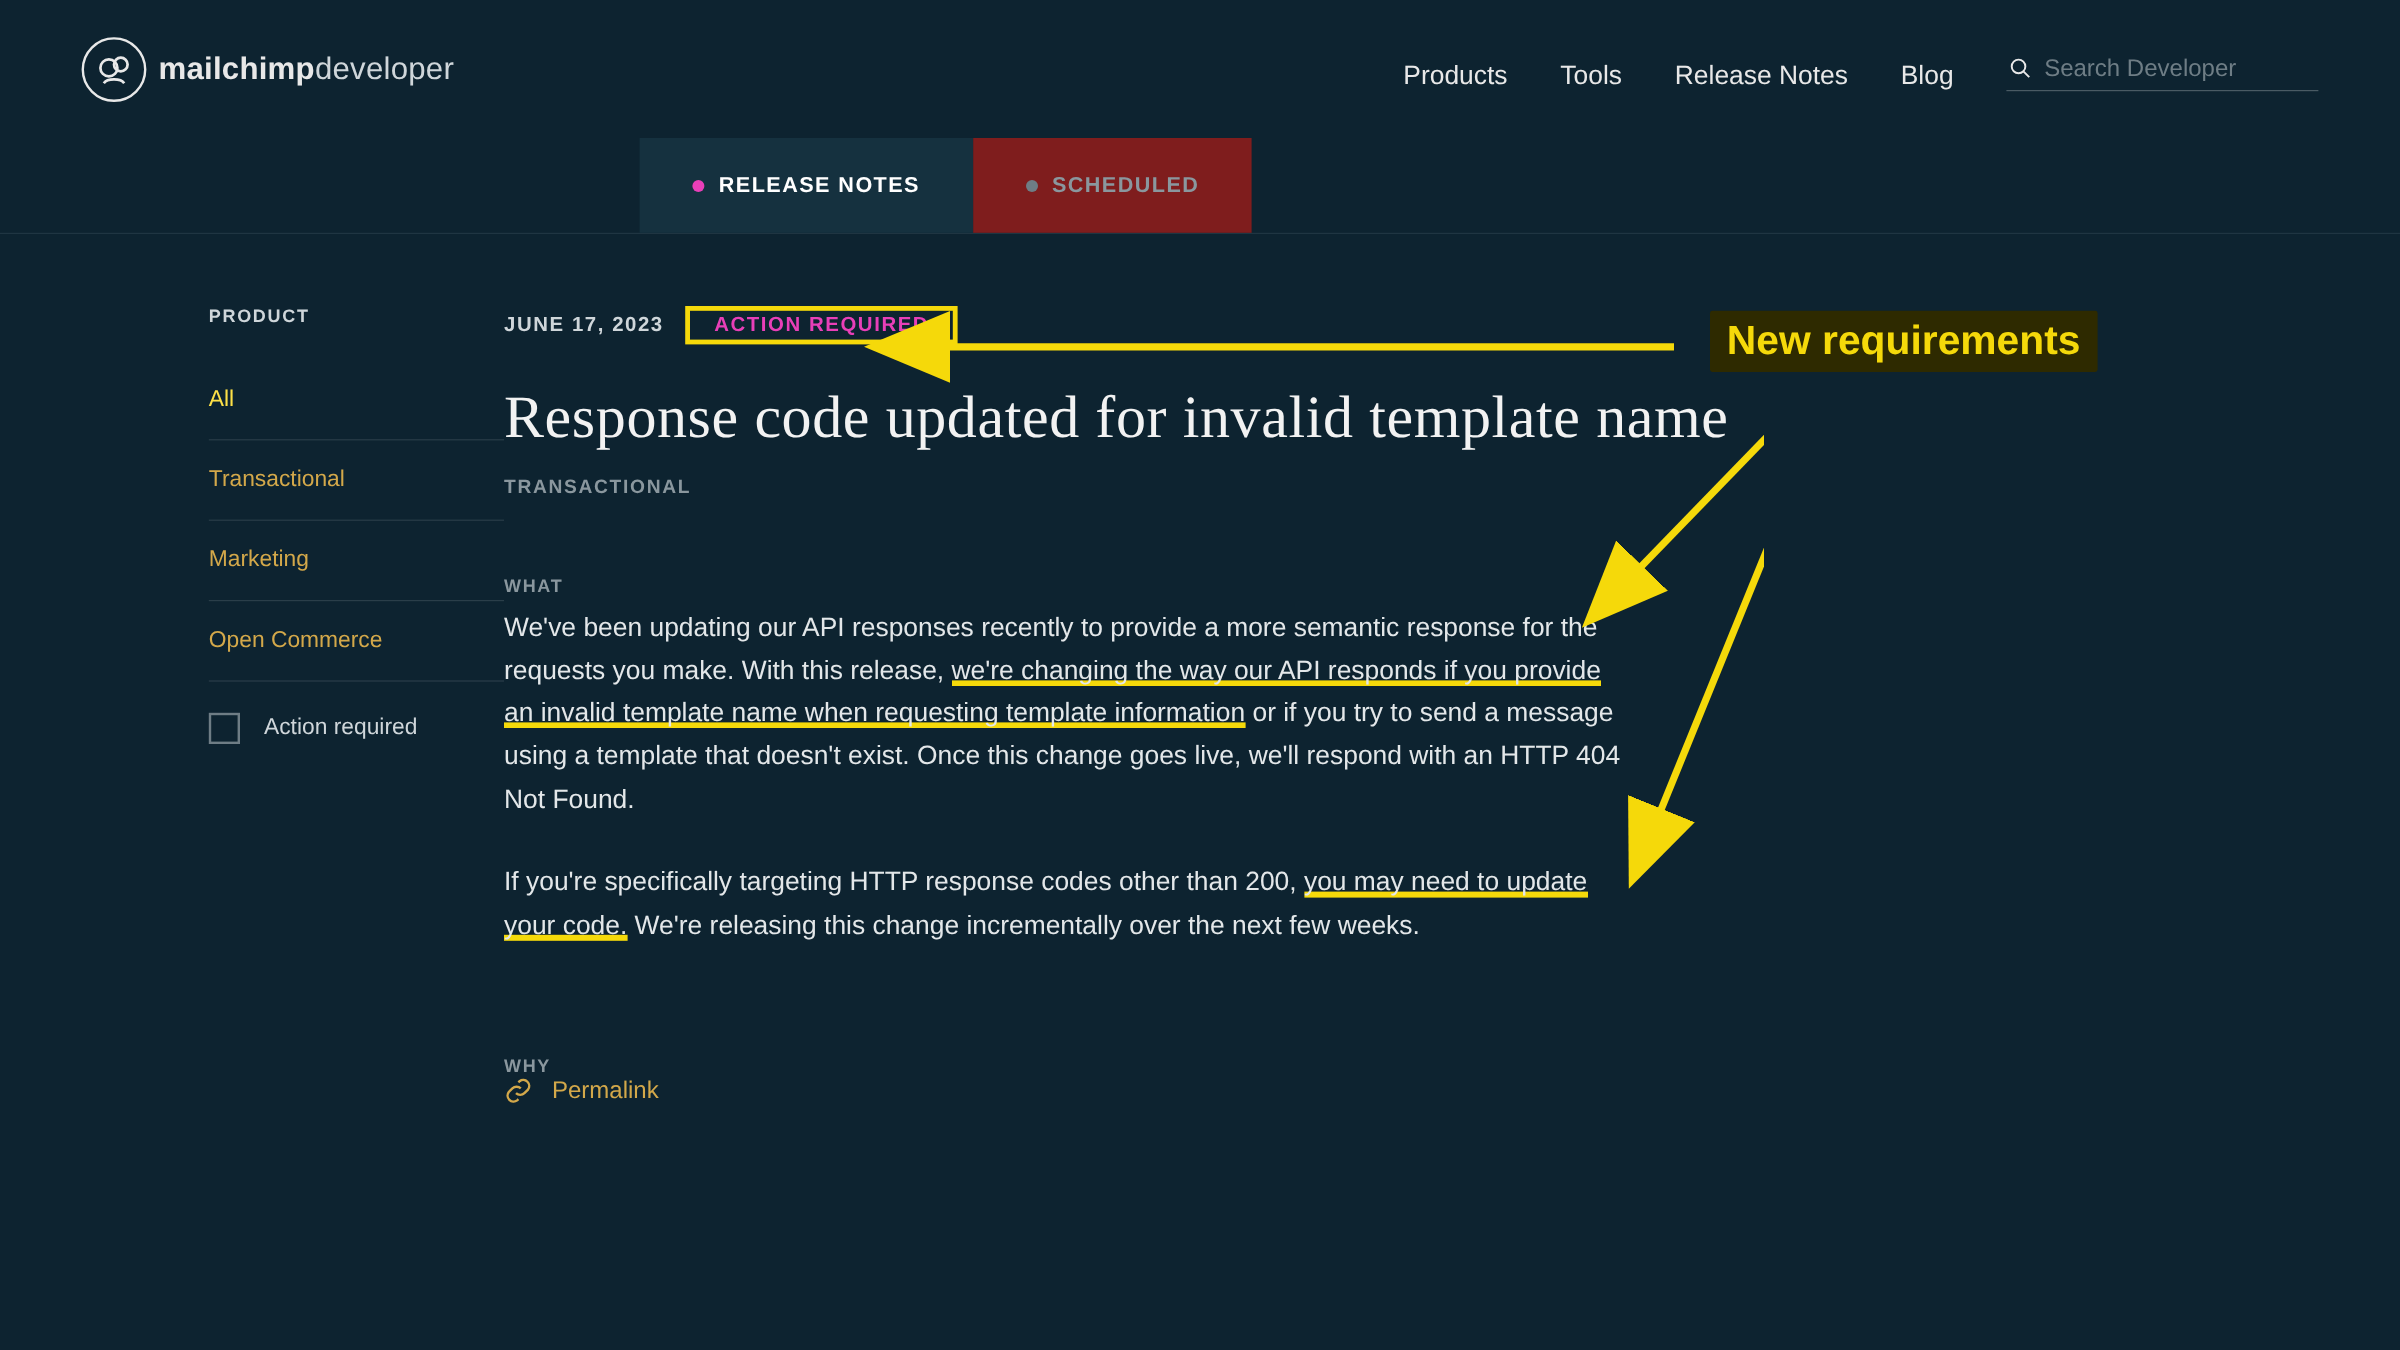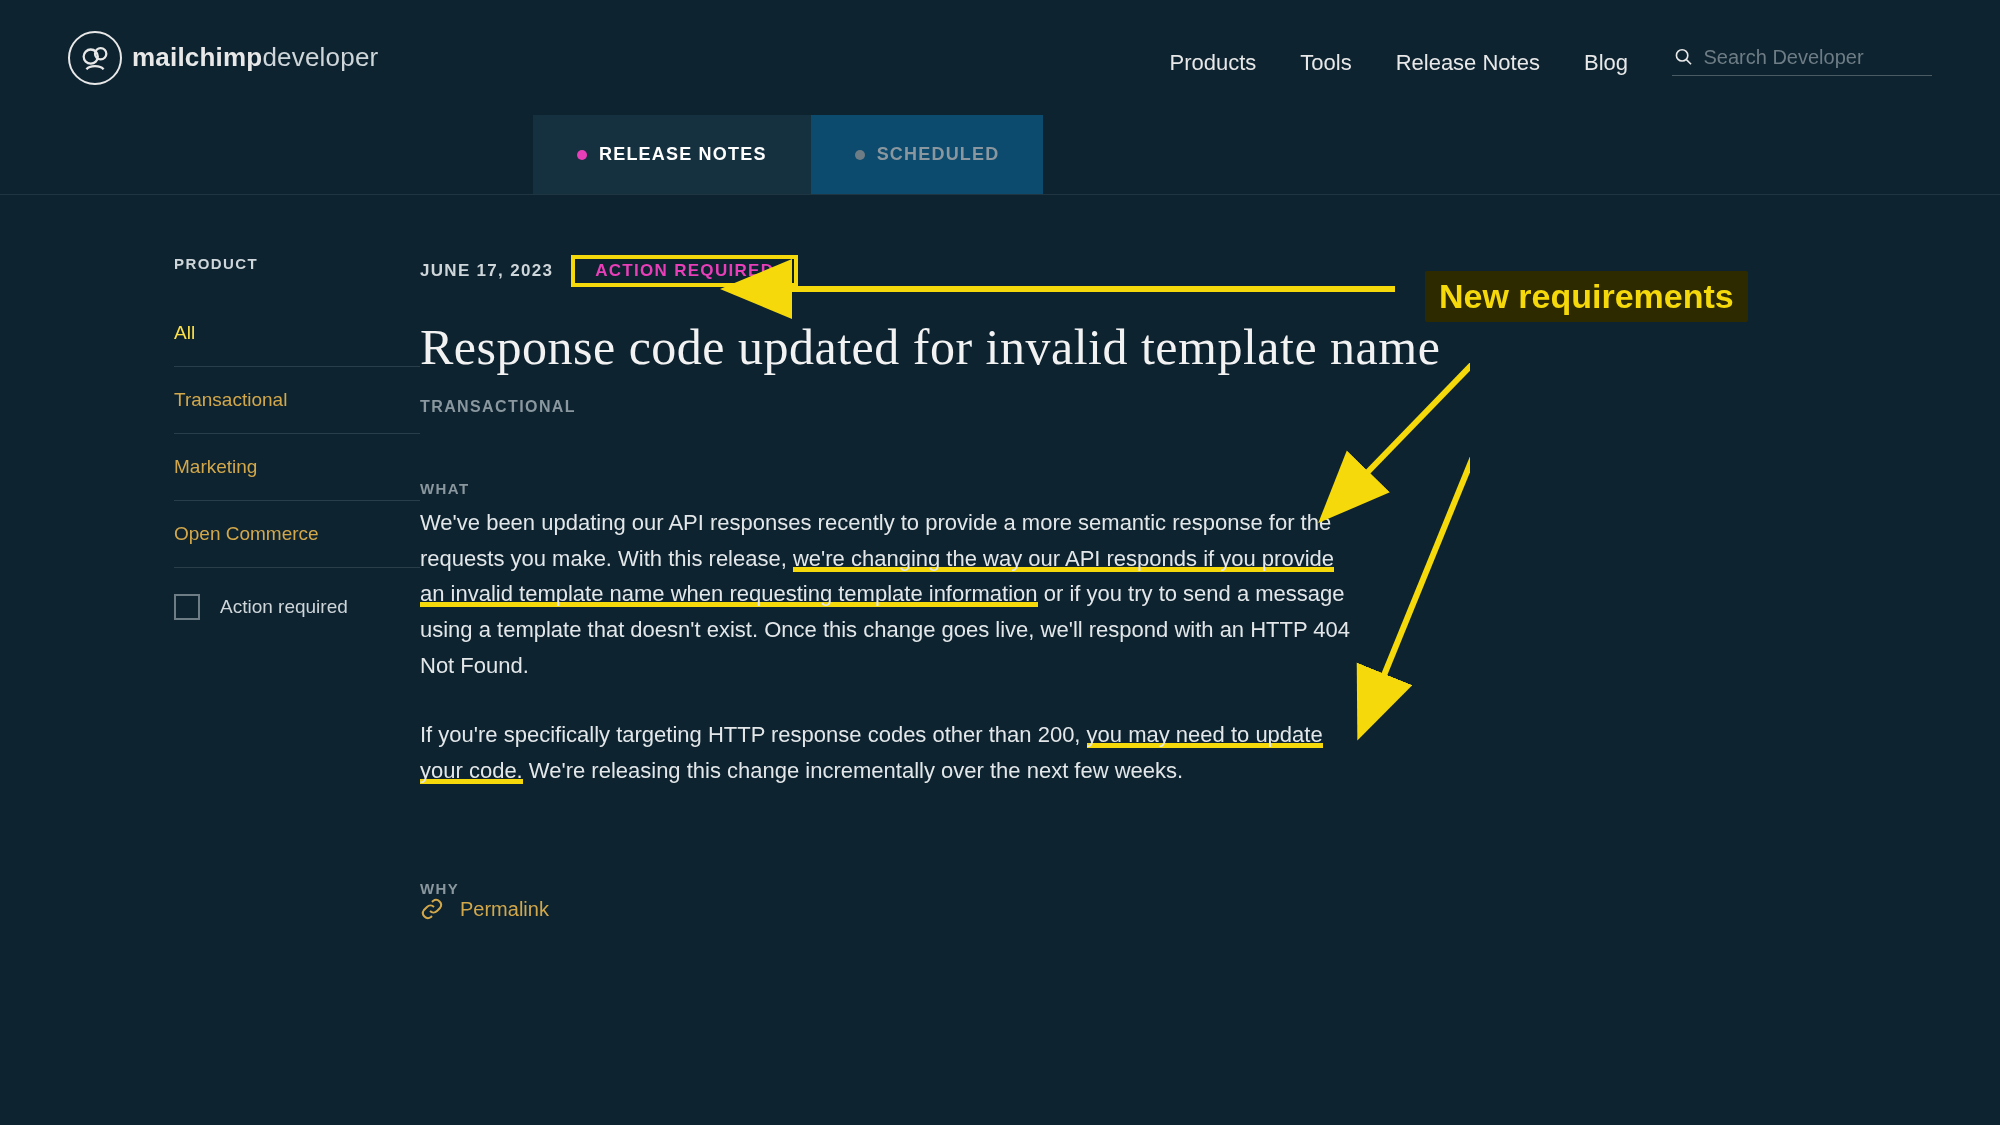--- a/index.html
+++ b/index.html
@@ -52,21 +52,21 @@
     height: 80px;
     align-items: stretch;
   }
   .tab {
     display:flex; align-items:center; gap:12px;
     padding: 0 44px;
     font-size:18px; font-weight:700; letter-spacing: 1.2px;
     cursor:pointer;
   }
   .tab.active { background:#15313f; color:#fff; }
-  .tab.inactive { background:#0c4a6e; color:#8a979e; }
+  .tab.inactive { background:#7f1d1d; color:#8a979e; }
   .tab-dot { width:10px; height:10px; border-radius:50%; }
   .tab.active .tab-dot { background:#e83fb8; }
   .tab.inactive .tab-dot { background:#6e7d85; }
 
   
   .main {
     display:flex;
     padding: 60px 0 0 0;
   }
   .sidebar {
@@ -149,21 +149,21 @@
   }
   .link-icon { width:24px; height:24px; }
 
   
   .annotation-layer {
     position:absolute; left:0; top:0; width:100%; height:900px;
     pointer-events:none;
   }
   .callout {
     position:absolute;
-    left: 1005px; top: 16px;
+    left: 1005px; top: 4px;
     background:#2e2a00;
     color:#f5d90a;
     font-size:34px;
     font-weight:700;
     padding: 6px 14px;
     border-radius:2px;
     white-space:nowrap;
   }
 </style>
 </head>

